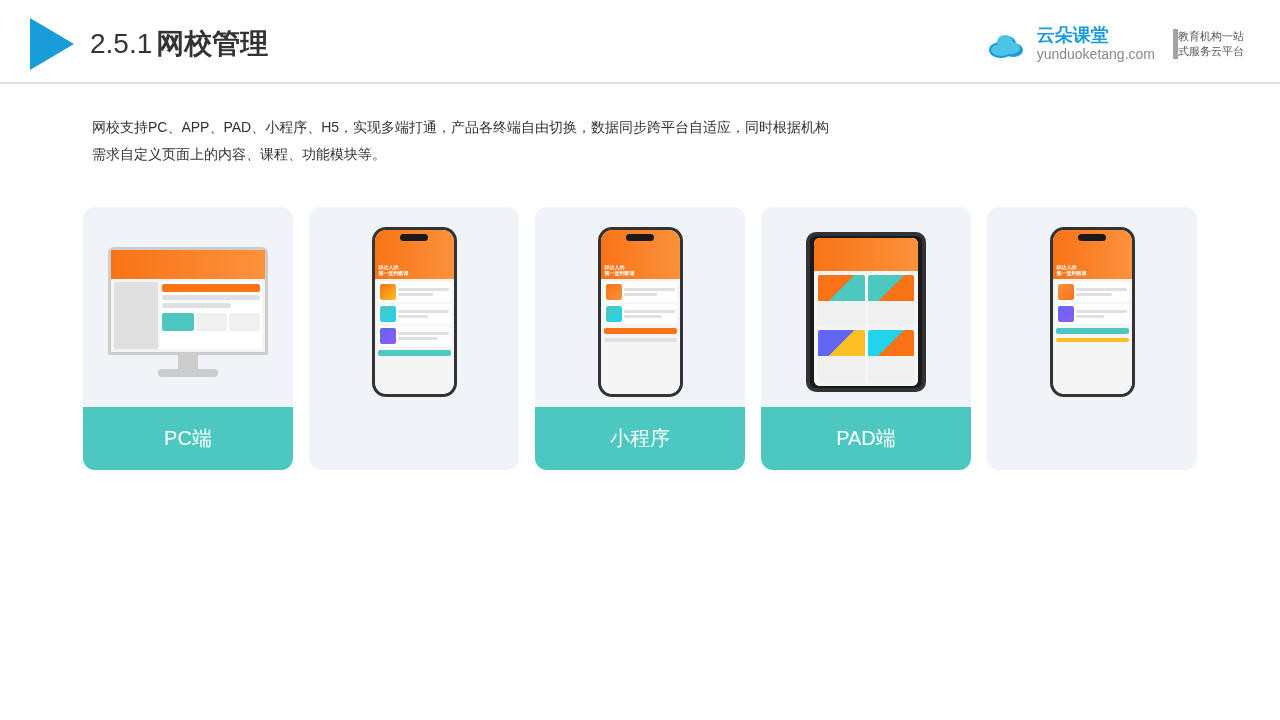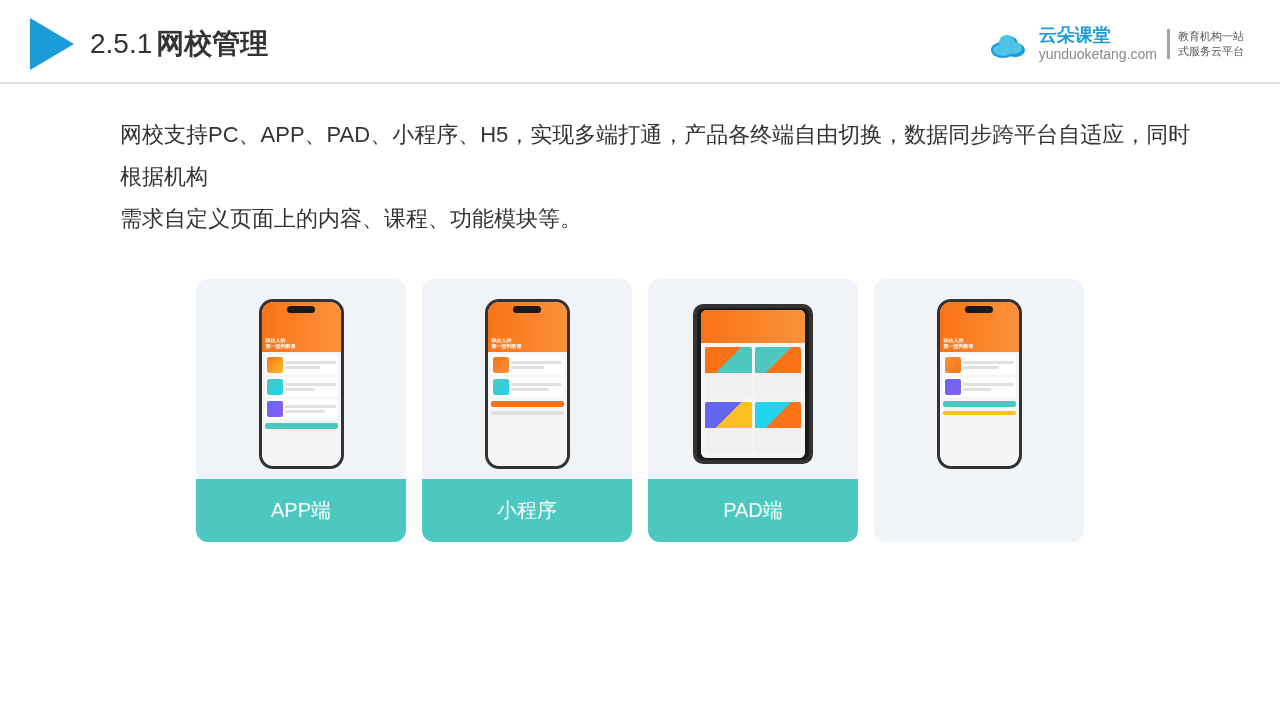--- a/index.html
+++ b/index.html
@@ -68,29 +68,29 @@
     }
     .brand-url {
       font-size: 14px;
       color: #888;
       line-height: 1.2;
     }
     .brand-slogan {
       font-size: 11px;
       color: #555;
       line-height: 1.4;
-      border-left: 3px solid #a3a3a3;
-      padding-left: 8px;
-      margin-left: 4px;
+      border-left: 5px solid #a3a3a3;
+      padding-left: 0;
+      margin-left: 12px;
     }
 
     
     .description {
-      padding: 30px 80px 10px 120px;
-      font-size: 22px;
+      padding: 30px 80px 10px 92px;
+      font-size: 14px;
       color: #333;
       line-height: 1.9;
     }
 
     
     .cards-container {
       display: flex;
       gap: 16px;
       padding: 30px 60px 30px 60px;
       justify-content: center;
@@ -371,20 +371,49 @@
   </div>
 </div>
 
 <div class="description">
   网校支持PC、APP、PAD、小程序、H5，实现多端打通，产品各终端自由切换，数据同步跨平台自适应，同时根据机构<br>
   需求自定义页面上的内容、课程、功能模块等。
 </div>
 
 <div class="cards-container">
 
+  <div class="device-card">
+    <div class="device-image-area">
+      <div class="pc-monitor">
+        <div class="monitor-screen-outer">
+          <div class="screen-content">
+            <div class="screen-nav"></div>
+            <div class="screen-body">
+              <div class="screen-col-left"></div>
+              <div class="screen-col-right">
+                <div style="display:flex;flex-direction:column;gap:3px;padding:2px;">
+                  <div style="height:8px;background:#f97316;border-radius:2px;"></div>
+                  <div style="height:5px;background:#e0e0e0;border-radius:2px;"></div>
+                  <div style="height:5px;background:#e0e0e0;border-radius:2px;width:70%;"></div>
+                  <div style="display:flex;gap:2px;margin-top:2px;">
+                    <div style="flex:1;height:18px;background:#4dc8c0;border-radius:2px;"></div>
+                    <div style="flex:1;height:18px;background:#f0f0f0;border-radius:2px;"></div>
+                    <div style="flex:1;height:18px;background:#f0f0f0;border-radius:2px;"></div>
+                  </div>
+                </div>
+              </div>
+            </div>
+          </div>
+        </div>
+        <div class="monitor-stand"></div>
+        <div class="monitor-base"></div>
+      </div>
+    </div>
+    <div class="device-label-bar">PC端</div>
+  </div>
 
   <div class="device-card">
     <div class="device-image-area">
       <div class="phone-device">
         <div class="phone-notch"></div>
         <div class="phone-screen">
           <div class="app-screen-content">
             <div class="app-header-bar">
               <div class="app-header-text">职达人的<br>第一堂判断课</div>
             </div>
@@ -409,21 +438,20 @@
                   <div class="app-card-line"></div>
                   <div class="app-card-line" style="width:80%;"></div>
                 </div>
               </div>
               <div style="height:6px;background:#4dc8c0;border-radius:2px;margin-top:2px;"></div>
             </div>
           </div>
         </div>
       </div>
     </div>
-    <div class="device-label-bar">APP端</div>
   </div>
 
   <div class="device-card">
     <div class="device-image-area">
       <div class="phone-device">
         <div class="phone-notch"></div>
         <div class="phone-screen">
           <div class="app-screen-content">
             <div class="app-header-bar">
               <div class="app-header-text">职达人的<br>第一堂判断课</div>

